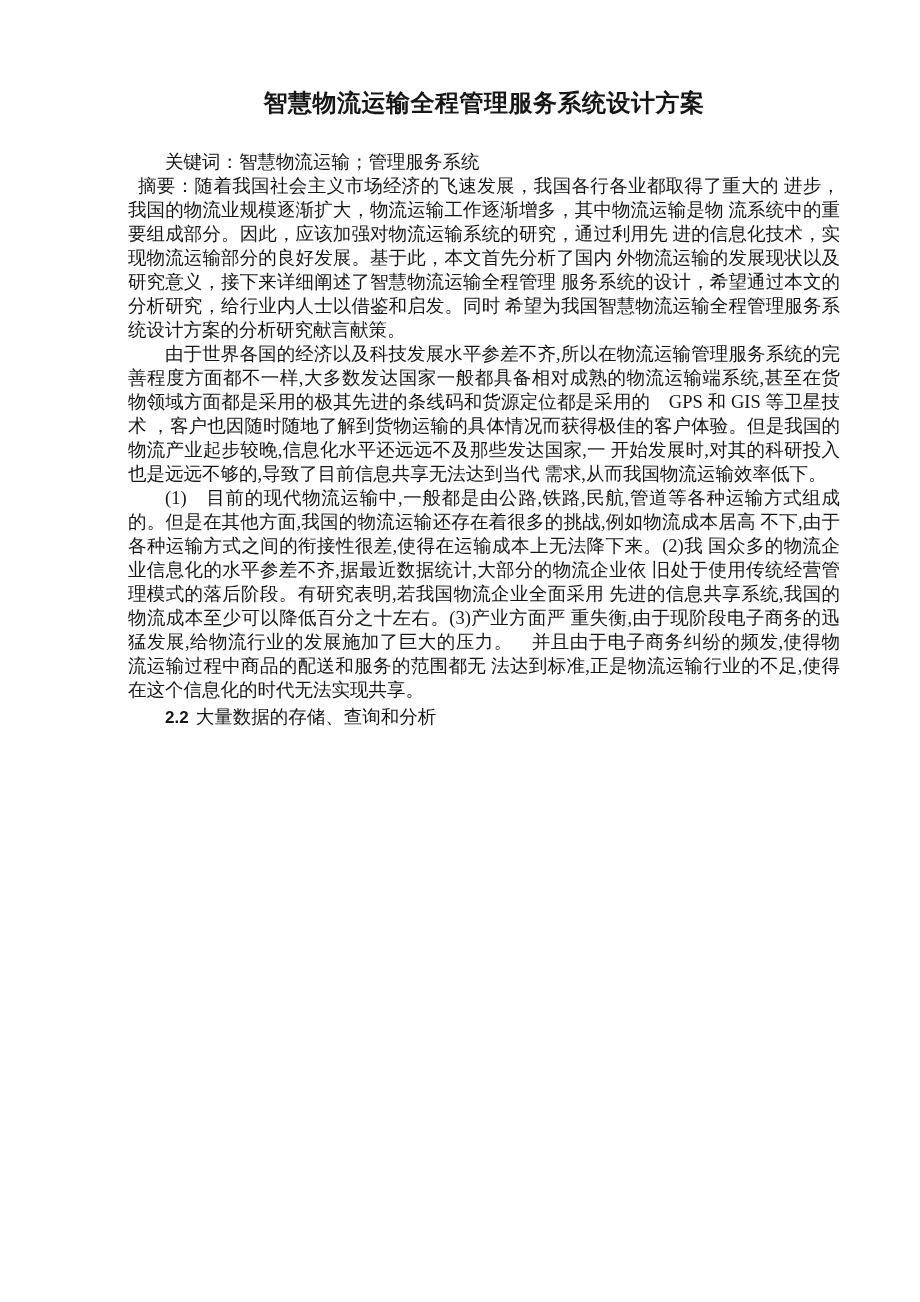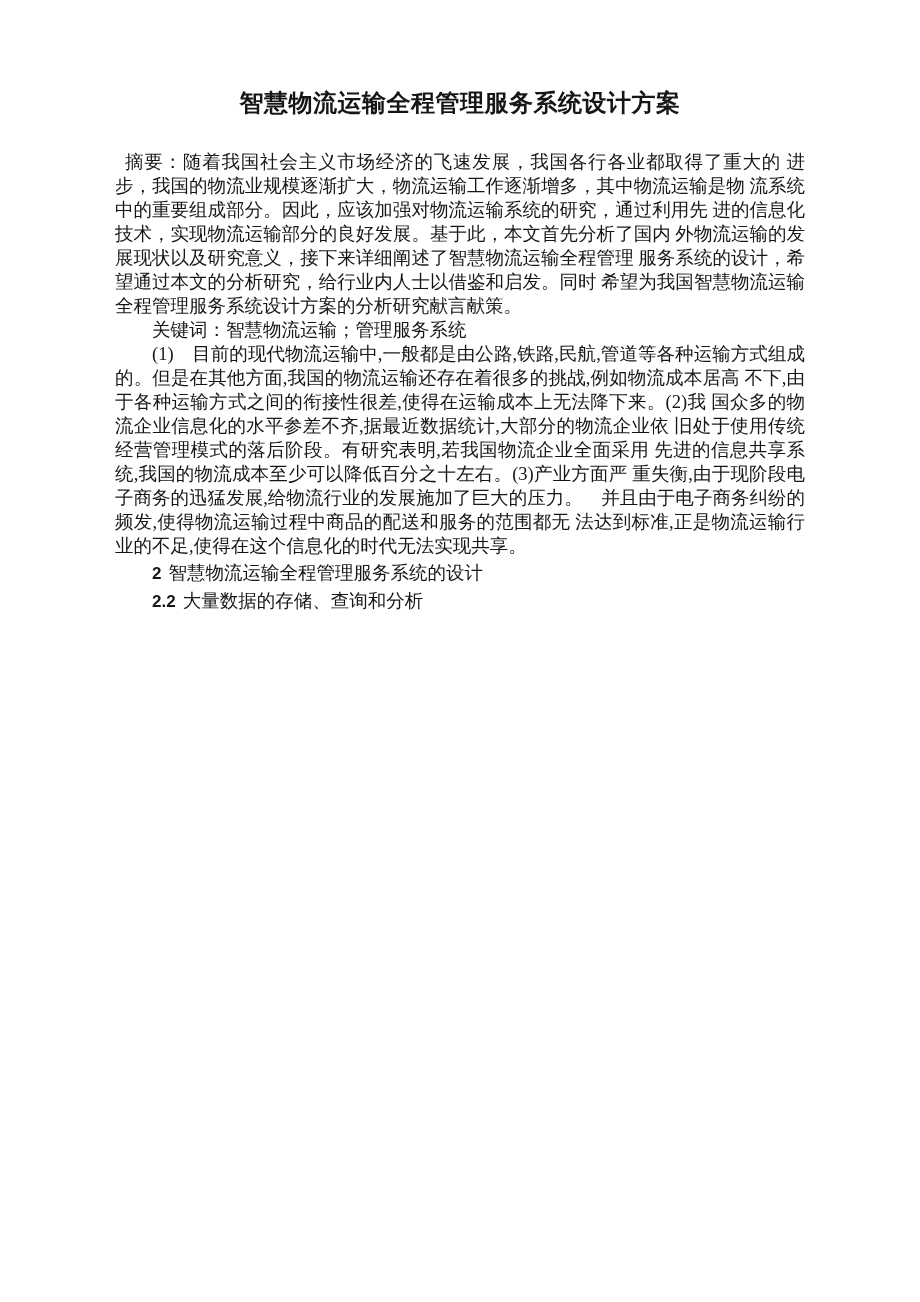--- a/index.html
+++ b/index.html
@@ -8,21 +8,22 @@
     background: #ffffff;
   }
   body {
     width: 920px;
     height: 1302px;
     overflow: hidden;
     color: #161616;
     font-family: "Liberation Serif", "DejaVu Serif", serif;
   }
   .page {
-    padding: 0 115px;
+    padding: 0 80px;
+    margin-left: 48px;
   }
   .doc-title {
     font-size: 24px;
     font-weight: bold;
     text-align: center;
     line-height: 30px;
     margin: 88px 0 32px 0;
     letter-spacing: 0.5px;
   }
   .para, .heading {
@@ -45,19 +46,19 @@
     font-size: 17px;
     margin-right: 7px;
   }
 </style>
 </head>
 <body>
 
 <div class="page">
   <h1 class="doc-title">智慧物流运输全程管理服务系统设计方案</h1>
   <div>
+      <p class="para"><span>关键词：智慧物流运输；管理服务系统</span></p>
       <p class="para abstract"><span>摘要：随着我国社会主义市场经济的飞速发展，我国各行各业都取得了重大的 进步，我国的物流业规模逐渐扩大，物流运输工作逐渐增多，其中物流运输是物 流系统中的重要组成部分。因此，应该加强对物流运输系统的研究，通过利用先 进的信息化技术，实现物流运输部分的良好发展。基于此，本文首先分析了国内 外物流运输的发展现状以及研究意义，接下来详细阐述了智慧物流运输全程管理 服务系统的设计，希望通过本文的分析研究，给行业内人士以借鉴和启发。同时 希望为我国智慧物流运输全程管理服务系统设计方案的分析研究献言献策。</span></p>
-      <p class="para"><span>关键词：智慧物流运输；管理服务系统</span></p>
+      <p class="para"><span>由于世界各国的经济以及科技发展水平参差不齐,所以在物流运输管理服务系统的完善程度方面都不一样,大多数发达国家一般都具备相对成熟的物流运输端系统,甚至在货物领域方面都是采用的极其先进的条线码和货源定位都是采用的　GPS 和 GIS 等卫星技术 ，客户也因随时随地了解到货物运输的具体情况而获得极佳的客户体验。但是我国的物流产业起步较晚,信息化水平还远远不及那些发达国家,一 开始发展时,对其的科研投入也是远远不够的,导致了目前信息共享无法达到当代 需求,从而我国物流运输效率低下。</span></p>
       <p class="para"><span>(1)　目前的现代物流运输中,一般都是由公路,铁路,民航,管道等各种运输方式组成的。但是在其他方面,我国的物流运输还存在着很多的挑战,例如物流成本居高 不下,由于各种运输方式之间的衔接性很差,使得在运输成本上无法降下来。(2)我 国众多的物流企业信息化的水平参差不齐,据最近数据统计,大部分的物流企业依 旧处于使用传统经营管理模式的落后阶段。有研究表明,若我国物流企业全面采用 先进的信息共享系统,我国的物流成本至少可以降低百分之十左右。(3)产业方面严 重失衡,由于现阶段电子商务的迅猛发展,给物流行业的发展施加了巨大的压力。　并且由于电子商务纠纷的频发,使得物流运输过程中商品的配送和服务的范围都无 法达到标准,正是物流运输行业的不足,使得在这个信息化的时代无法实现共享。</span></p>
-      <p class="heading"><span class="num">2</span><span>智慧物流运输全程管理服务系统的设计</span></p>
       <p class="heading"><span class="num">2.2</span><span>大量数据的存储、查询和分析</span></p>
     </div>
 </div>
 
 </body></html>

